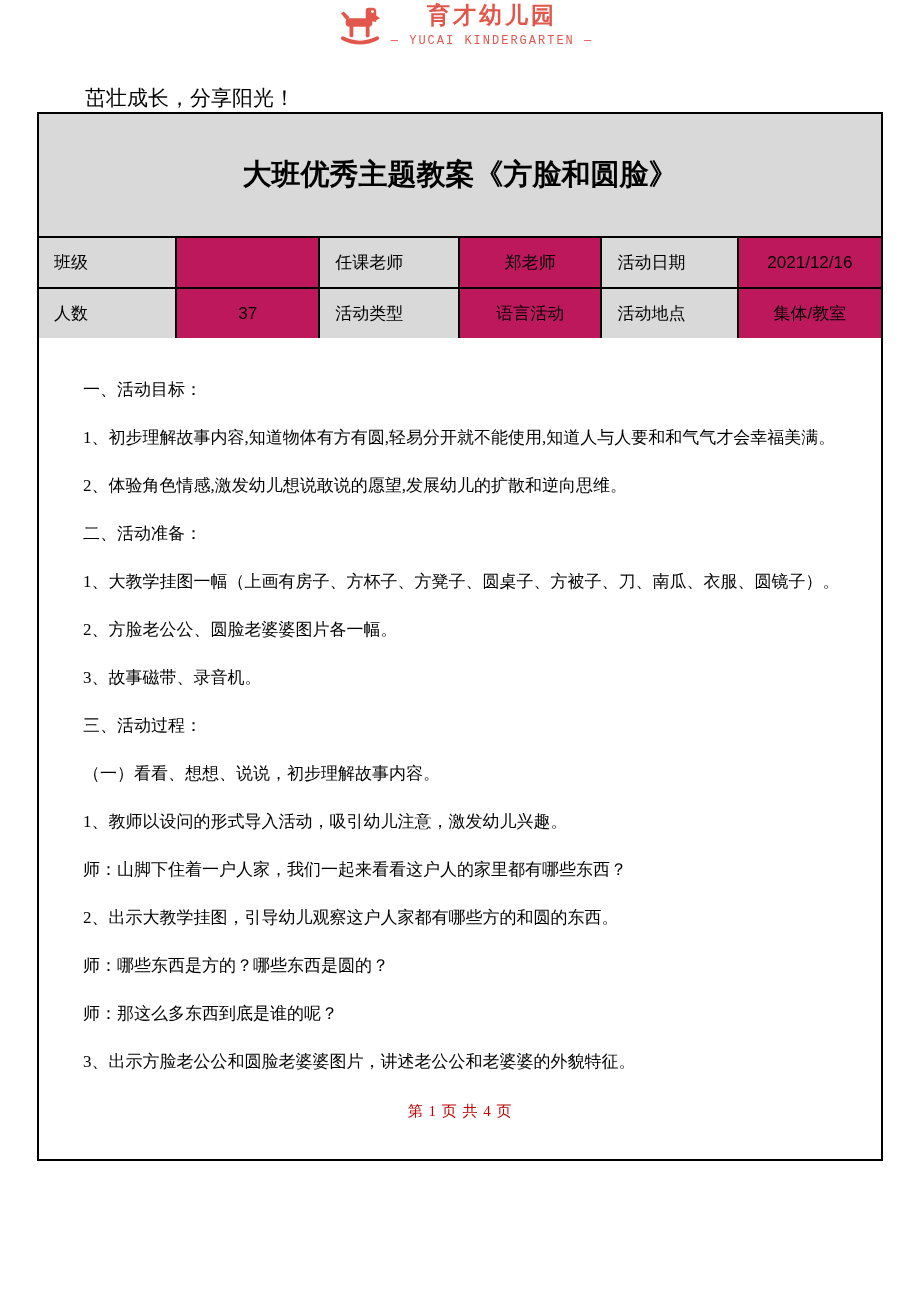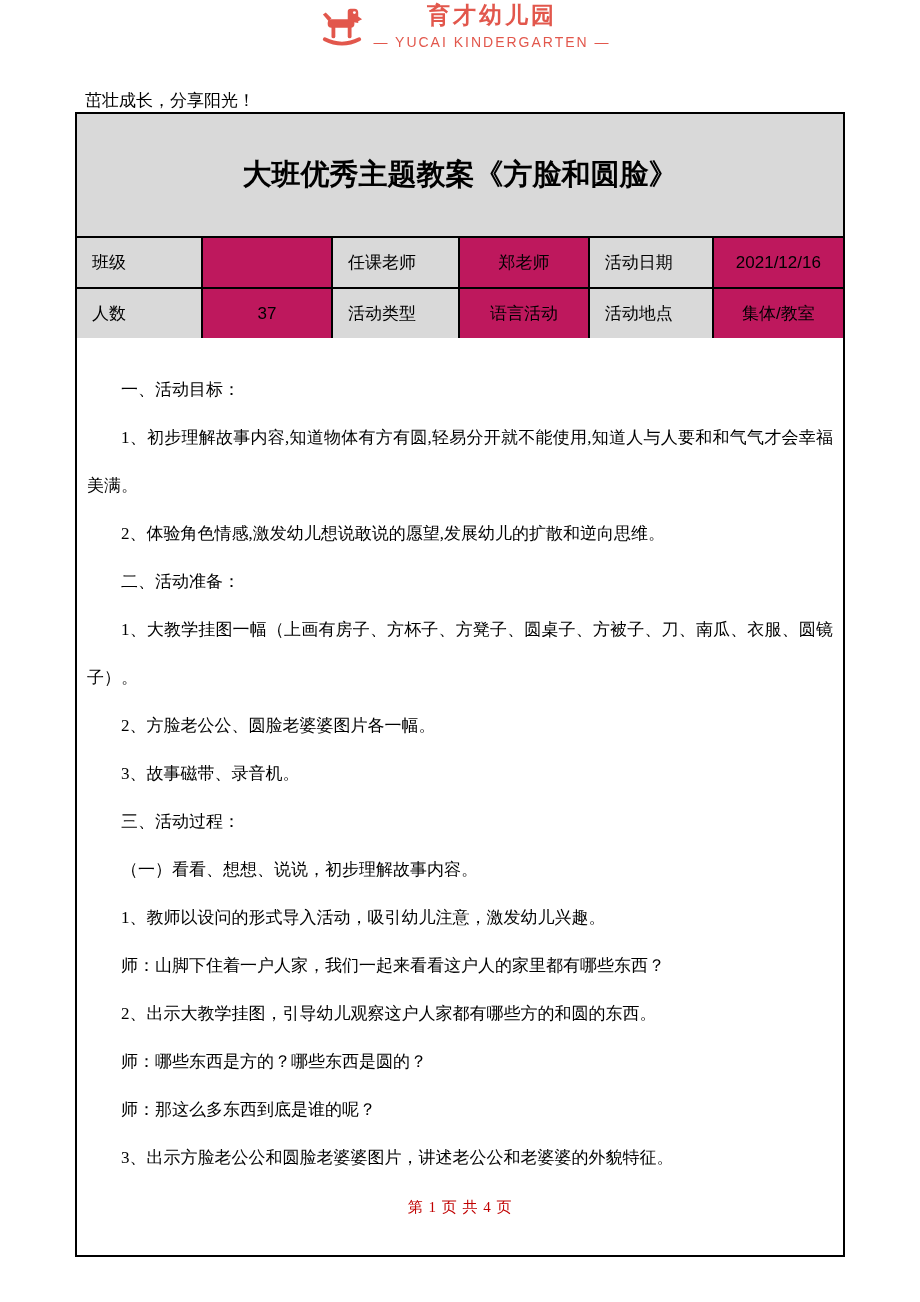--- a/index.html
+++ b/index.html
@@ -39,36 +39,36 @@
     align-items: center;
   }
   .logo-name {
     font-family: "Liberation Sans", sans-serif;
     font-weight: bold;
     font-size: 23px;
     letter-spacing: 3px;
     color: #e2574c;
   }
   .logo-subtitle {
-    font-family: Liberation Sans, sans-serif;
-    font-size: 14px;
+    font-family: Liberation Mono, monospace;
+    font-size: 12px;
     letter-spacing: 2px;
     color: #e2574c;
     margin-top: 3px;
   }
   .slogan {
-    font-size: 17px;
+    font-size: 21px;
     color: #000;
     align-self: flex-start;
     margin-top: 30px;
   }
 
   
   .doc-frame {
-    margin: 0 75px;
+    margin: 0 37px;
     border: 2px solid #000;
     background: #ffffff;
   }
   .title-section {
     background: #d9d9d9;
     border-bottom: 2px solid #000;
     text-align: center;
     font-family: "Liberation Sans", sans-serif;
     font-weight: bold;
     font-size: 29px;

